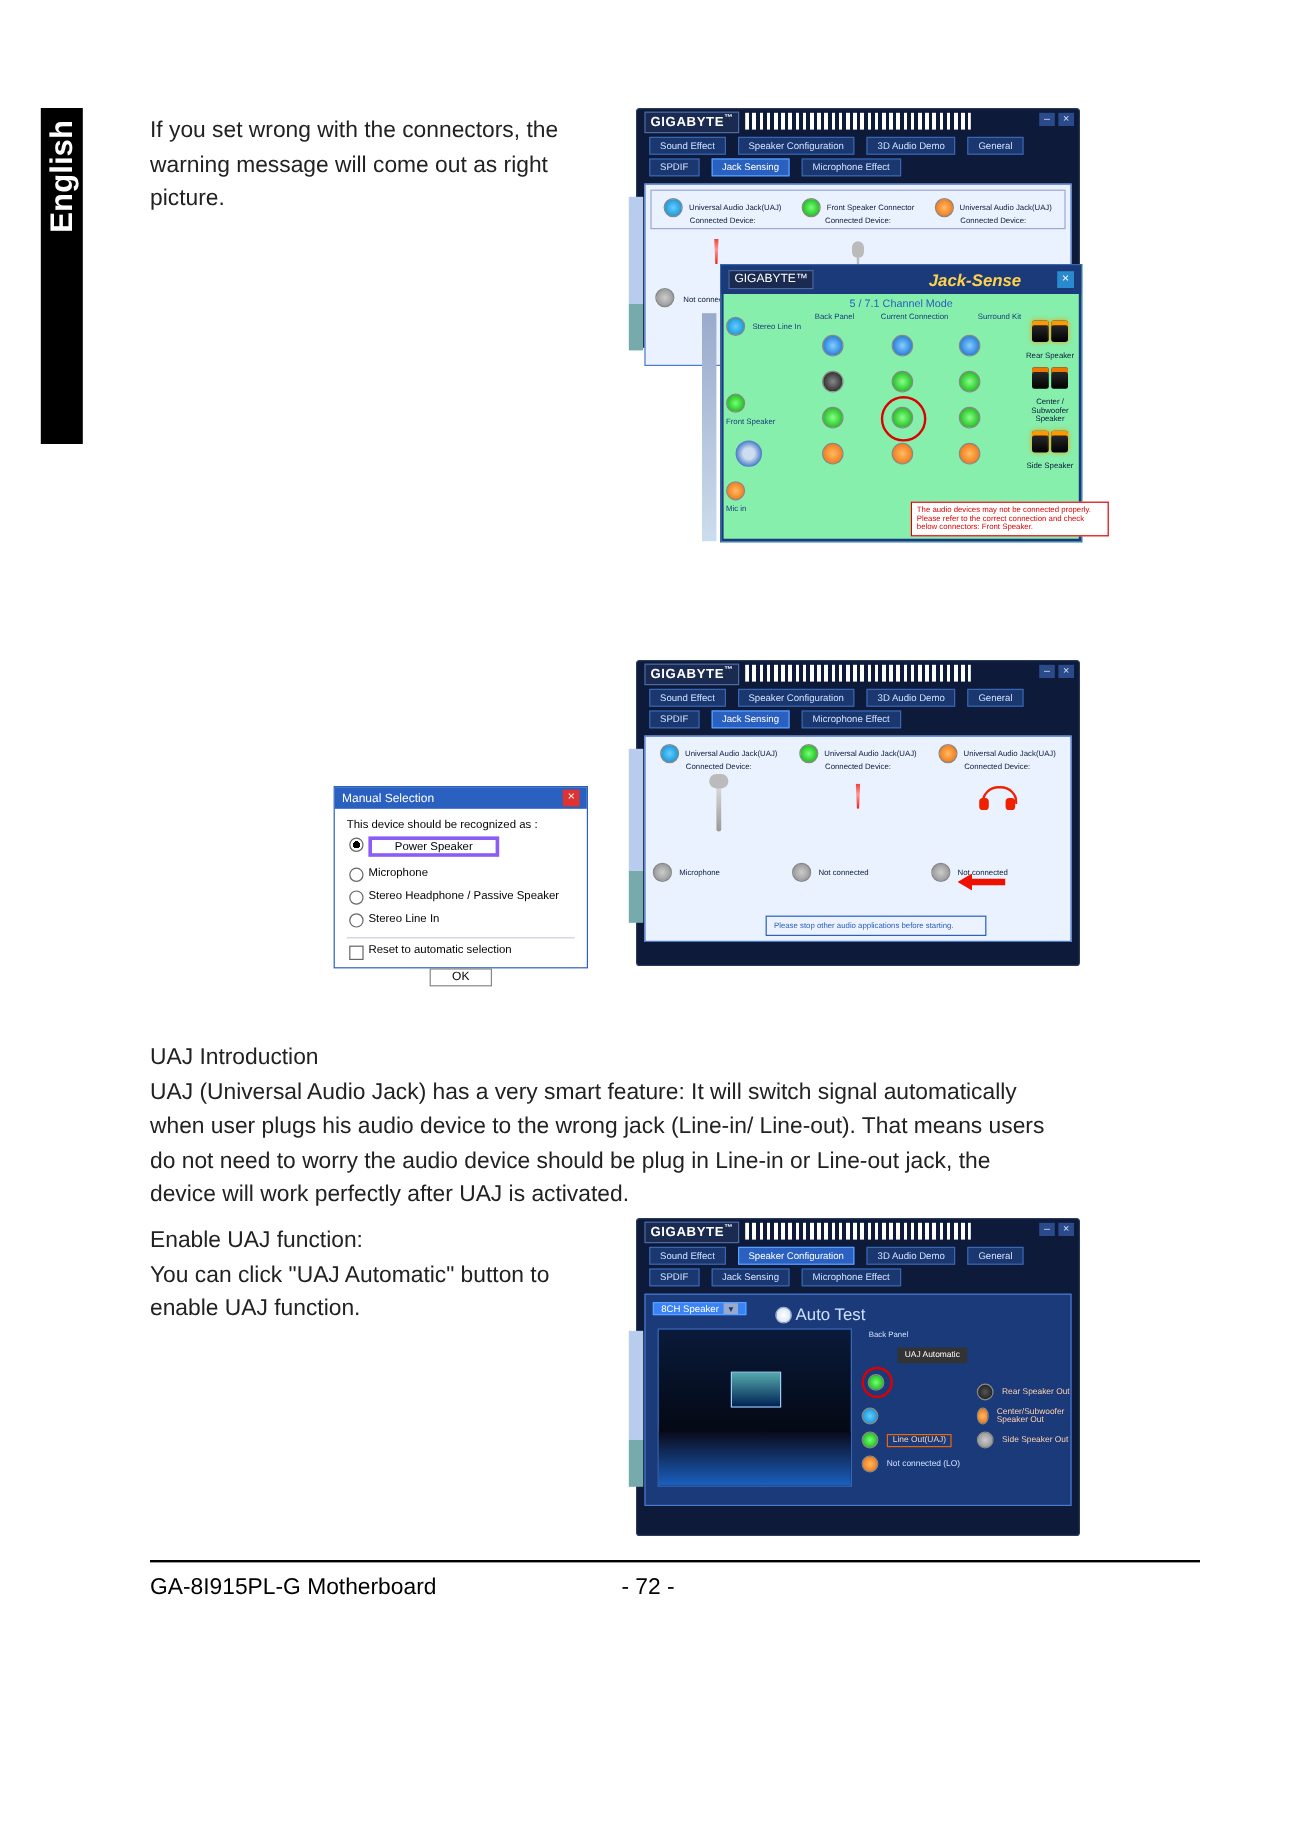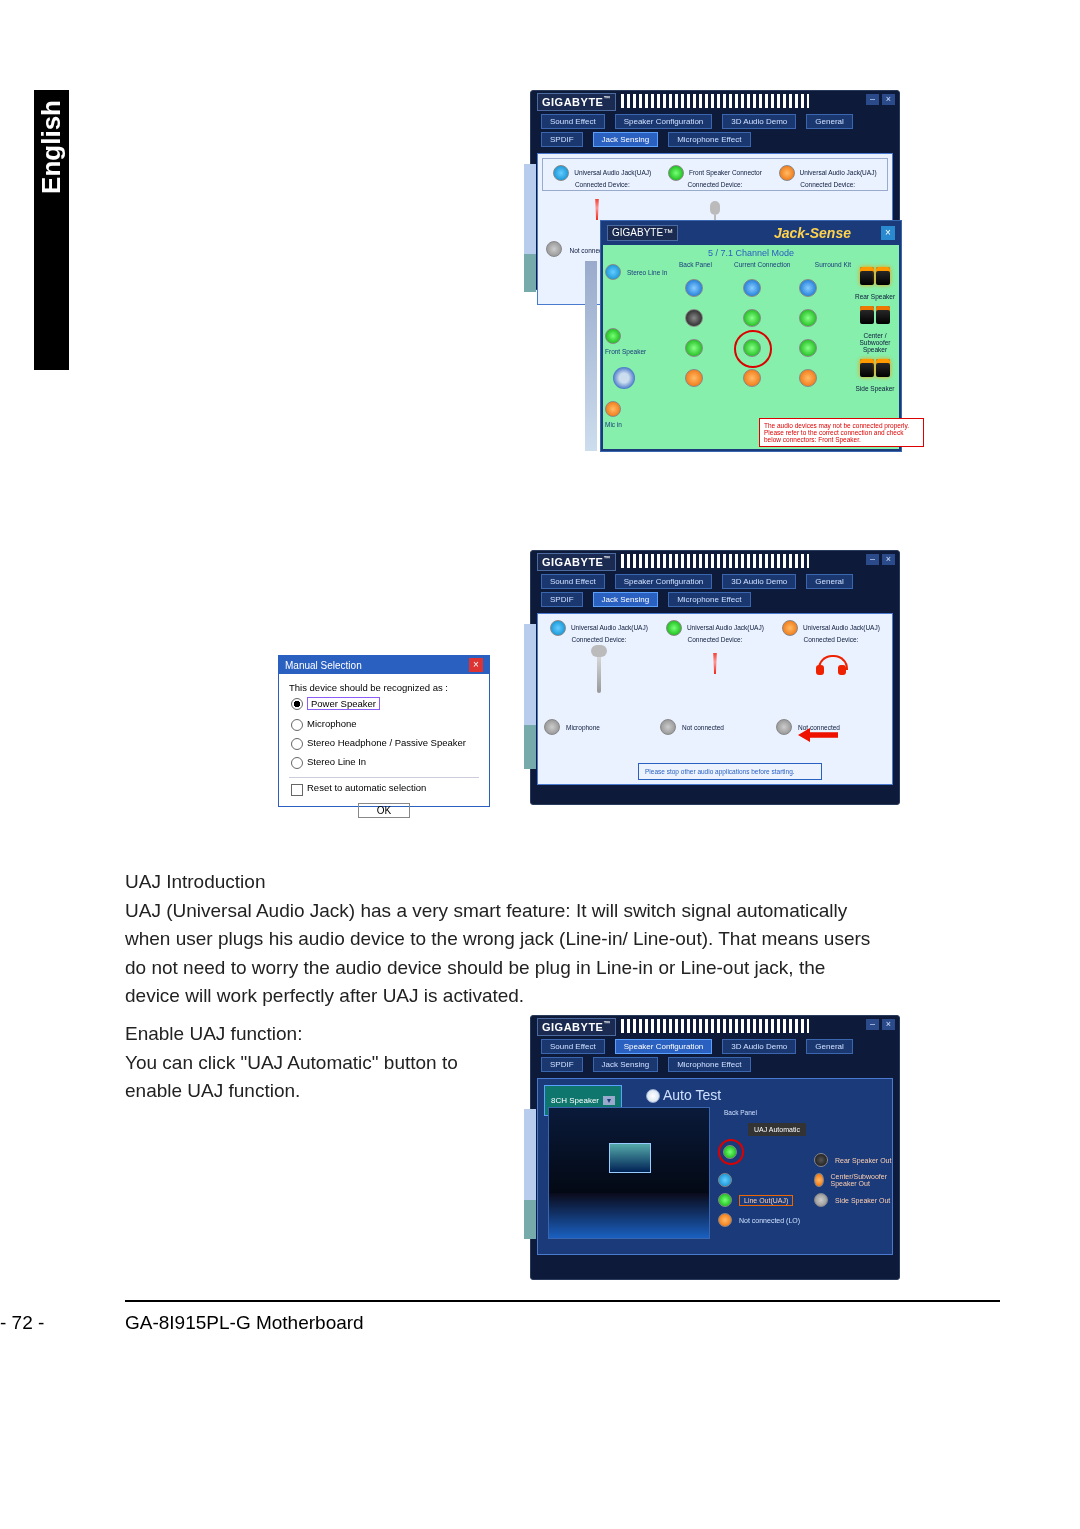--- a/index.html
+++ b/index.html
@@ -191,31 +191,31 @@
   }
   .msel .hdr { background:#2a60c0; color:#fff; padding:2px 6px; display:flex; align-items:center;justify-content:flex-end; }
   .msel .hdr .x { margin-left:auto; width:14px; height:14px; background:#d33; color:#fff; text-align:center; line-height:14px; font-size:10px;}
   .msel .body { padding:8px 10px 4px; font-size:9.5px; }
   .msel label { display:block; padding:4px 0 4px 18px; position:relative; }
   .msel label:before {
     content:""; position:absolute; left:2px; top:5px; width:10px; height:10px;
     border:1px solid #666; border-radius:50%; background:#fff;
   }
   .msel label.sel:before { background:radial-gradient(circle,#000 0 3px,#fff 3px); }
-  .msel .ps { border:1px solid #8b5cf6; display:inline-block; padding:0 3px; }
+  .msel .ps { border:3px solid #8b5cf6; display:inline-block; padding:0 19px; }
   .msel .chk { padding:4px 0 4px 18px; position:relative; border-top:1px solid #ccd; margin-top:6px;}
   .msel .chk:before { content:""; position:absolute; left:2px; top:6px; width:10px; height:10px; border:1px solid #666; background:#fff; }
   .msel .ok { display:block; margin:6px auto 6px; width:50px; text-align:center; border:1px solid #888; font-size:10px; padding:1px 0;}
 
   
   .fig3 .app-win { width:100%; height:100%; }
   .fig3 .panel { min-height:175px; background:#1a3a7a; }
   .spk-drop {
-    position:absolute; left:6px; top:6px; background:#0f766e; color:#fff;
-    font-size:8px; padding:10px 6px; border:1px solid #5aa0ff;
+    position:absolute; left:6px; top:6px; background:#3b82f6; color:#fff;
+    font-size:8px; padding:0 6px; border:1px solid #5aa0ff;
   }
   .spk-drop .dd { background:#9ac; color:#1a3a7a; padding:0 4px; margin-left:4px; }
   .auto-test { position:absolute; left:108px; top:8px; color:#cfe0ff; font-size:14px; }
   .auto-test .cir { display:inline-block; width:12px; height:12px; border:1px solid #9ac; border-radius:50%; vertical-align:middle; margin-right:3px; background:radial-gradient(circle,#fff,#cde);}
   .room {
     position:absolute; left:10px; top:28px; width:160px; height:130px;
     background:linear-gradient(#0a1a3a,#000); border:1px solid #3a66b0;
   }
   .room-floor { position:absolute; left:0; right:0; bottom:0; height:45px;
     background:linear-gradient(#0a0a1a,#1a60c0); }
@@ -226,37 +226,38 @@
   }
   .port-col { position:absolute; font-size:7px; color:#cfe0ff; }
   .port-row { display:flex; align-items:center; gap:4px; margin:6px 0; }
   .plabel { font-size:7px; }
   .boxlabel { border:1px solid #e60; color:#ffd0b0; padding:1px 4px; font-size:7px;}
   .ring2 { width:22px; height:22px; border:2px solid #d00; border-radius:50%; display:flex; align-items:center; justify-content:center;}
 
   
   .rule { position:absolute; left:125px; right:80px; top:1300px; border-top:2px solid #000; }
   .footer-left { position:absolute; left:125px; top:1312px; font-size:19px; }
-  .footer-center { position:absolute; left:0; right:0; top:1312px; text-align:left; font-size:19px; }
+  .footer-center { position:absolute; left:0; right:0; top:1312px; text-align:center; font-size:19px; }
 
   .headphone { width:26px; height:20px; margin:6px auto; position:relative; }
   .headphone:before { content:""; position:absolute; left:0; top:0; width:26px; height:13px; border:2px solid #e20; border-bottom:none; border-radius:14px 14px 0 0;}
   .headphone:after { content:""; position:absolute; left:-2px; top:10px; width:8px; height:10px; background:#e20; border-radius:3px; box-shadow:22px 0 0 #e20;}
   .mic2 { width:4px; height:40px; background:linear-gradient(#ddd,#999); margin:4px auto; position:relative; border-radius:2px;}
   .mic2:before{ content:""; position:absolute; left:-6px; top:-8px; width:16px; height:12px; background:#bbb; border-radius:8px;}
 </style>
 </head>
 <body>
 
 <div class="page">
 
   <div class="side-tab">
     <div class="side-tab-text">English</div>
   </div>
 
+  <div class="body-text sec1-text">If you set wrong with the connectors, the warning message will come out as right picture.</div>
 
   <div class="fig fig1">
     <div class="app-win main">
       <div class="brand"><span class="brand-box"><span>GIGABYTE</span><span class="tm">™</span></span></div>
       <div class="title-scale"></div>
       <div class="winctl">
         <div>–</div>
         <div>×</div>
       </div>
       <div class="tabs">

